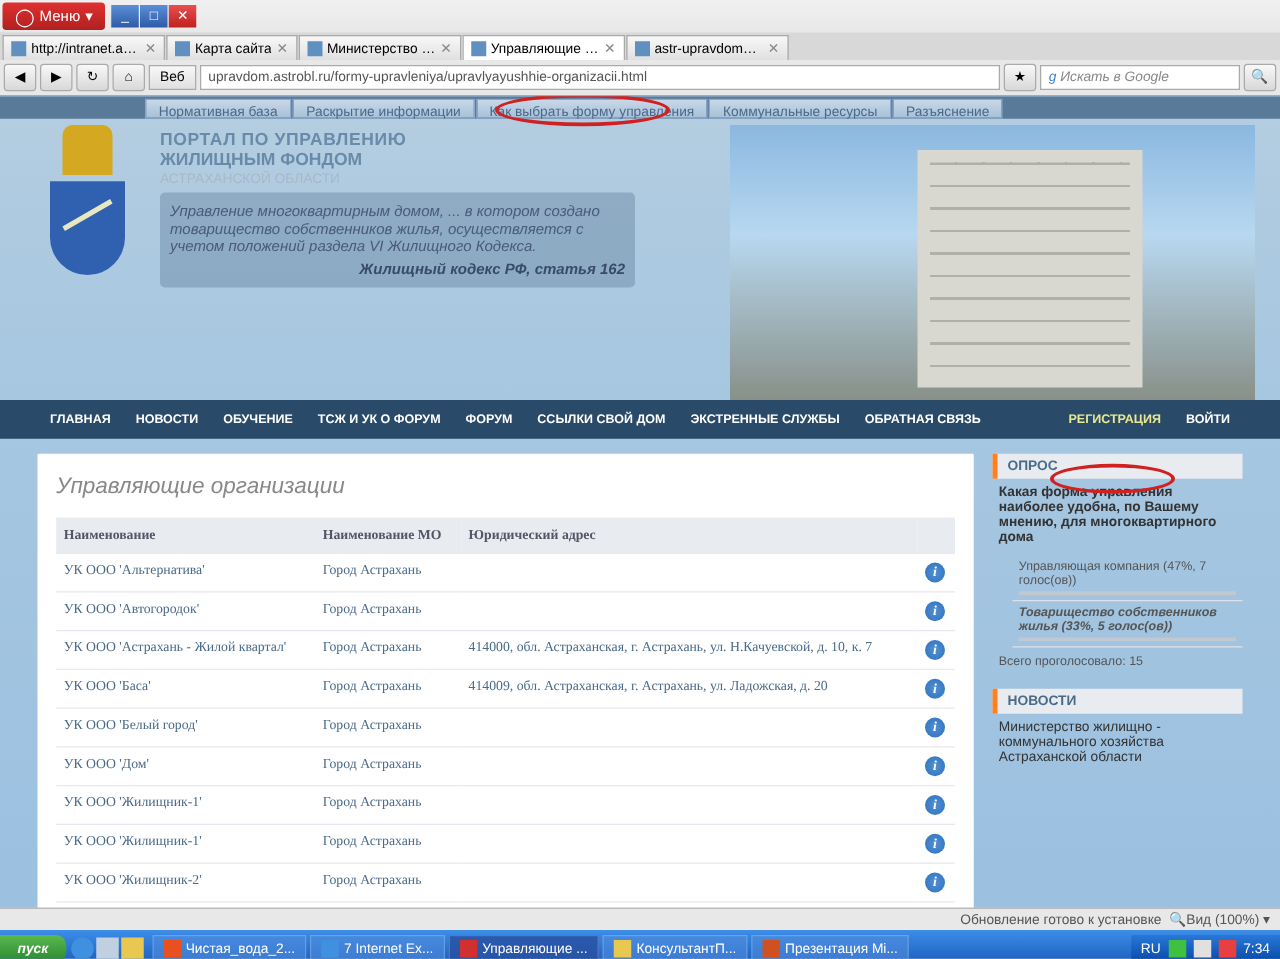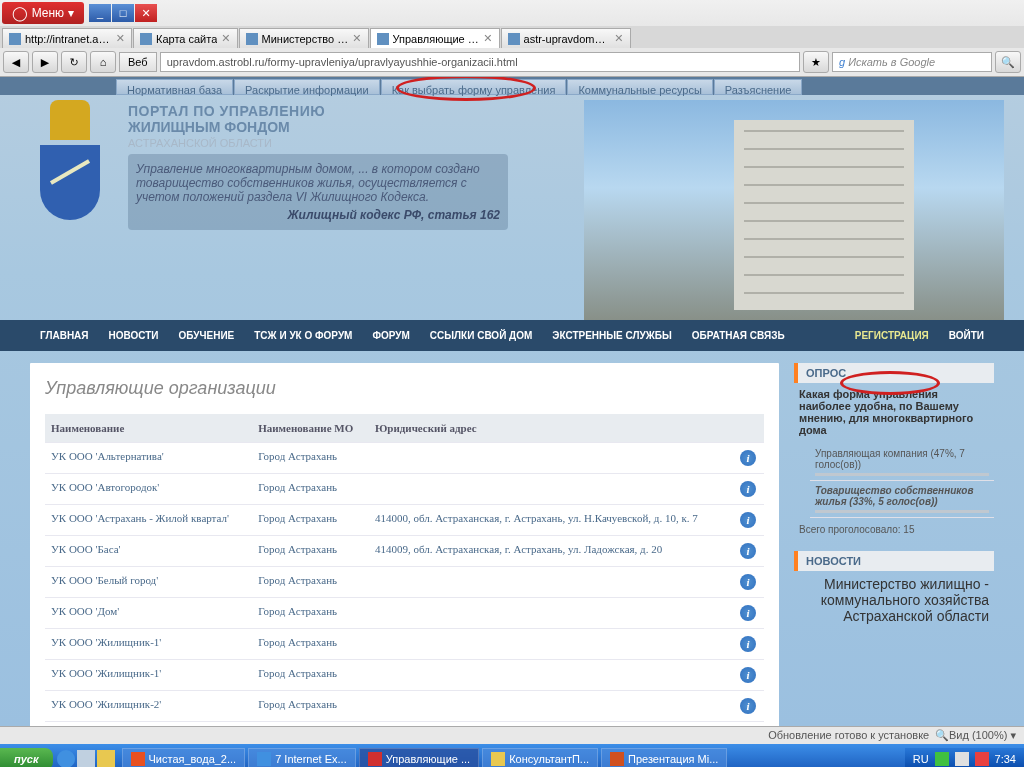--- a/index.html
+++ b/index.html
@@ -65,21 +65,21 @@
 th { background: #e8ecf0; color: #556; padding: 8px 6px; text-align: left; font-weight: bold; border-bottom: 1px solid #e8e8f0; }
 td { padding: 7px 6px; border-bottom: 1px solid #e8e8f0; color: #4a6a8a; vertical-align: top; }
 .info-icon { display: inline-block; width: 16px; height: 16px; background: radial-gradient(circle, #5090d0, #3070c0); border-radius: 50%; color: white; text-align: center; line-height: 16px; font-style: italic; font-weight: bold; font-size: 11px; cursor: pointer; }
 
 .side-header { background: #e8ecf0; border-left: 4px solid #ff8020; color: #4a6a8a; font-weight: bold; padding: 4px 8px; font-size: 11px; margin-bottom: 5px; }
 .poll-q { font-size: 11px; color: #333; font-weight: bold; padding: 0 5px 8px; }
 .poll-opt { font-size: 10px; color: #555; padding: 4px 5px; border-bottom: 1px solid #e0e0e8; margin-left: 16px; }
 .poll-opt.sel { font-style: italic; font-weight: bold; }
 .poll-bar { height: 3px; background: #c0c8d0; margin-top: 3px; }
 .poll-total { font-size: 10px; color: #555; padding: 6px 5px; }
-.link-text { font-size: 14px; color: #333; padding: 0 5px; text-align: right; }
+.link-text { font-size: 11px; color: #333; padding: 0 5px; }
 
 
 .status-bar { background: #e8e8e8; border-top: 1px solid #aaa; padding: 2px 8px; display: flex; font-size: 11px; color: #555; }
 .status-right { margin-left: auto; }
 
 .taskbar { height: 30px; background: linear-gradient(to bottom, #3c8ee8, #1858b8); display: flex; align-items: center; color: white; font-size: 11px; }
 .start-btn { background: linear-gradient(to bottom, #5ab850, #2a8830); padding: 5px 14px; font-weight: bold; font-style: italic; cursor: pointer; border-radius: 0 8px 8px 0; }
 .task-item { background: rgba(80, 140, 220, 0.6); border: 1px solid rgba(255,255,255,0.2); padding: 3px 8px; margin-left: 3px; max-width: 130px; overflow: hidden; text-overflow: ellipsis; white-space: nowrap; cursor: pointer; display: flex; align-items: center; gap: 4px; }
 .task-item.active { background: rgba(40, 80, 160, 0.8); }
 .tray { margin-left: auto; background: linear-gradient(to bottom, #2878d8, #0848a8); padding: 4px 8px; display: flex; align-items: center; gap: 6px; }

